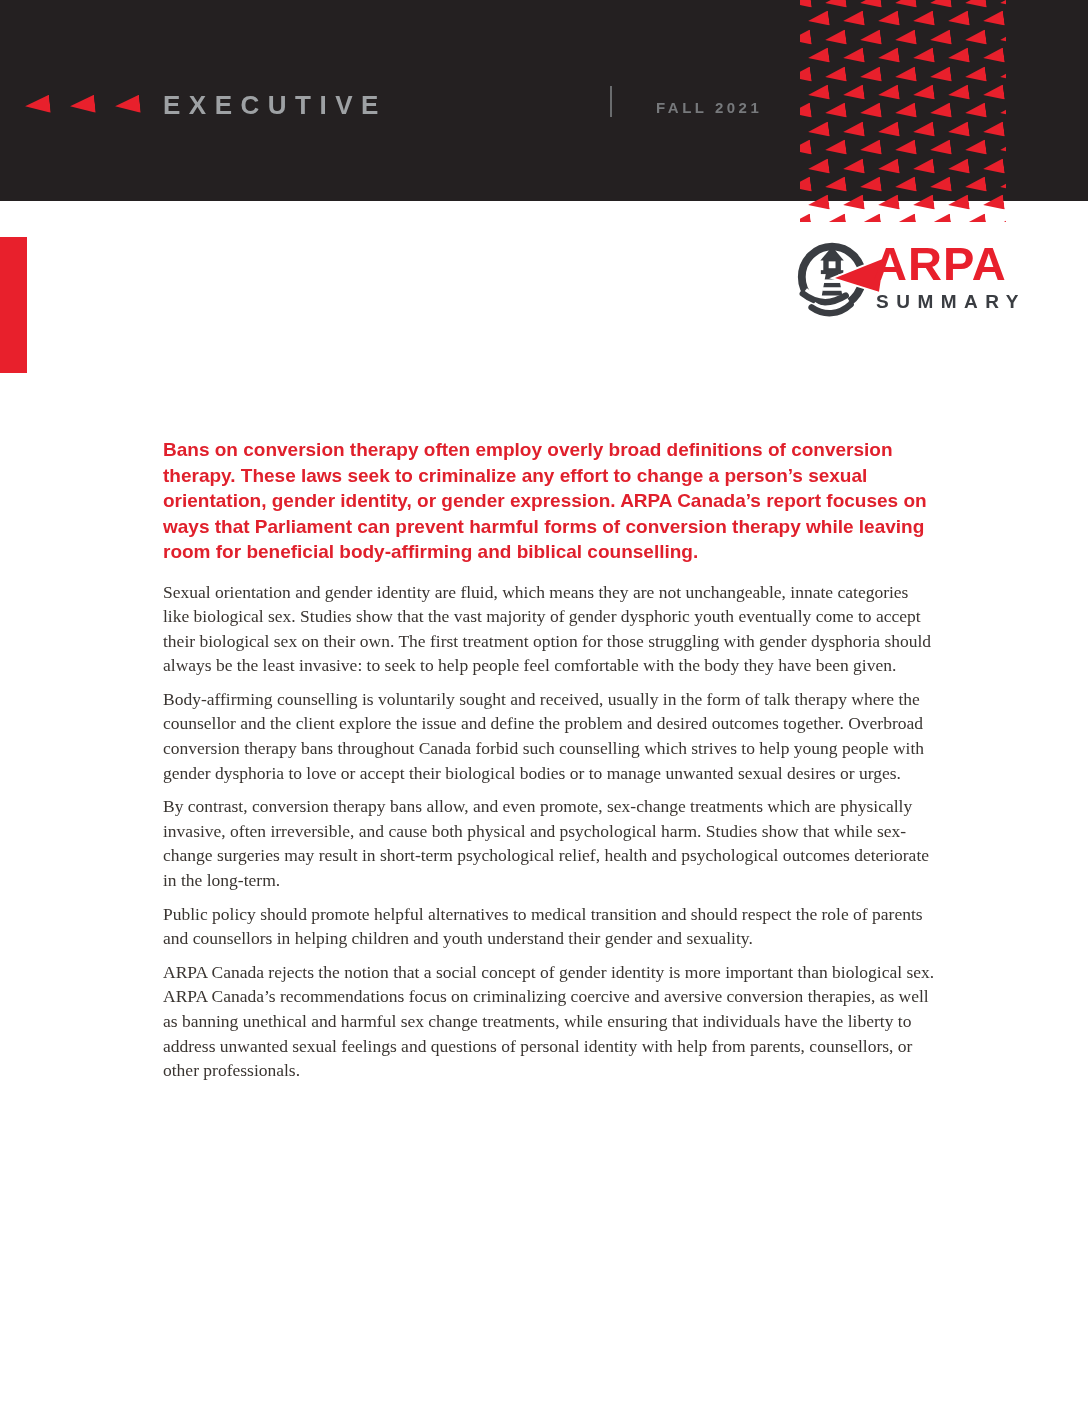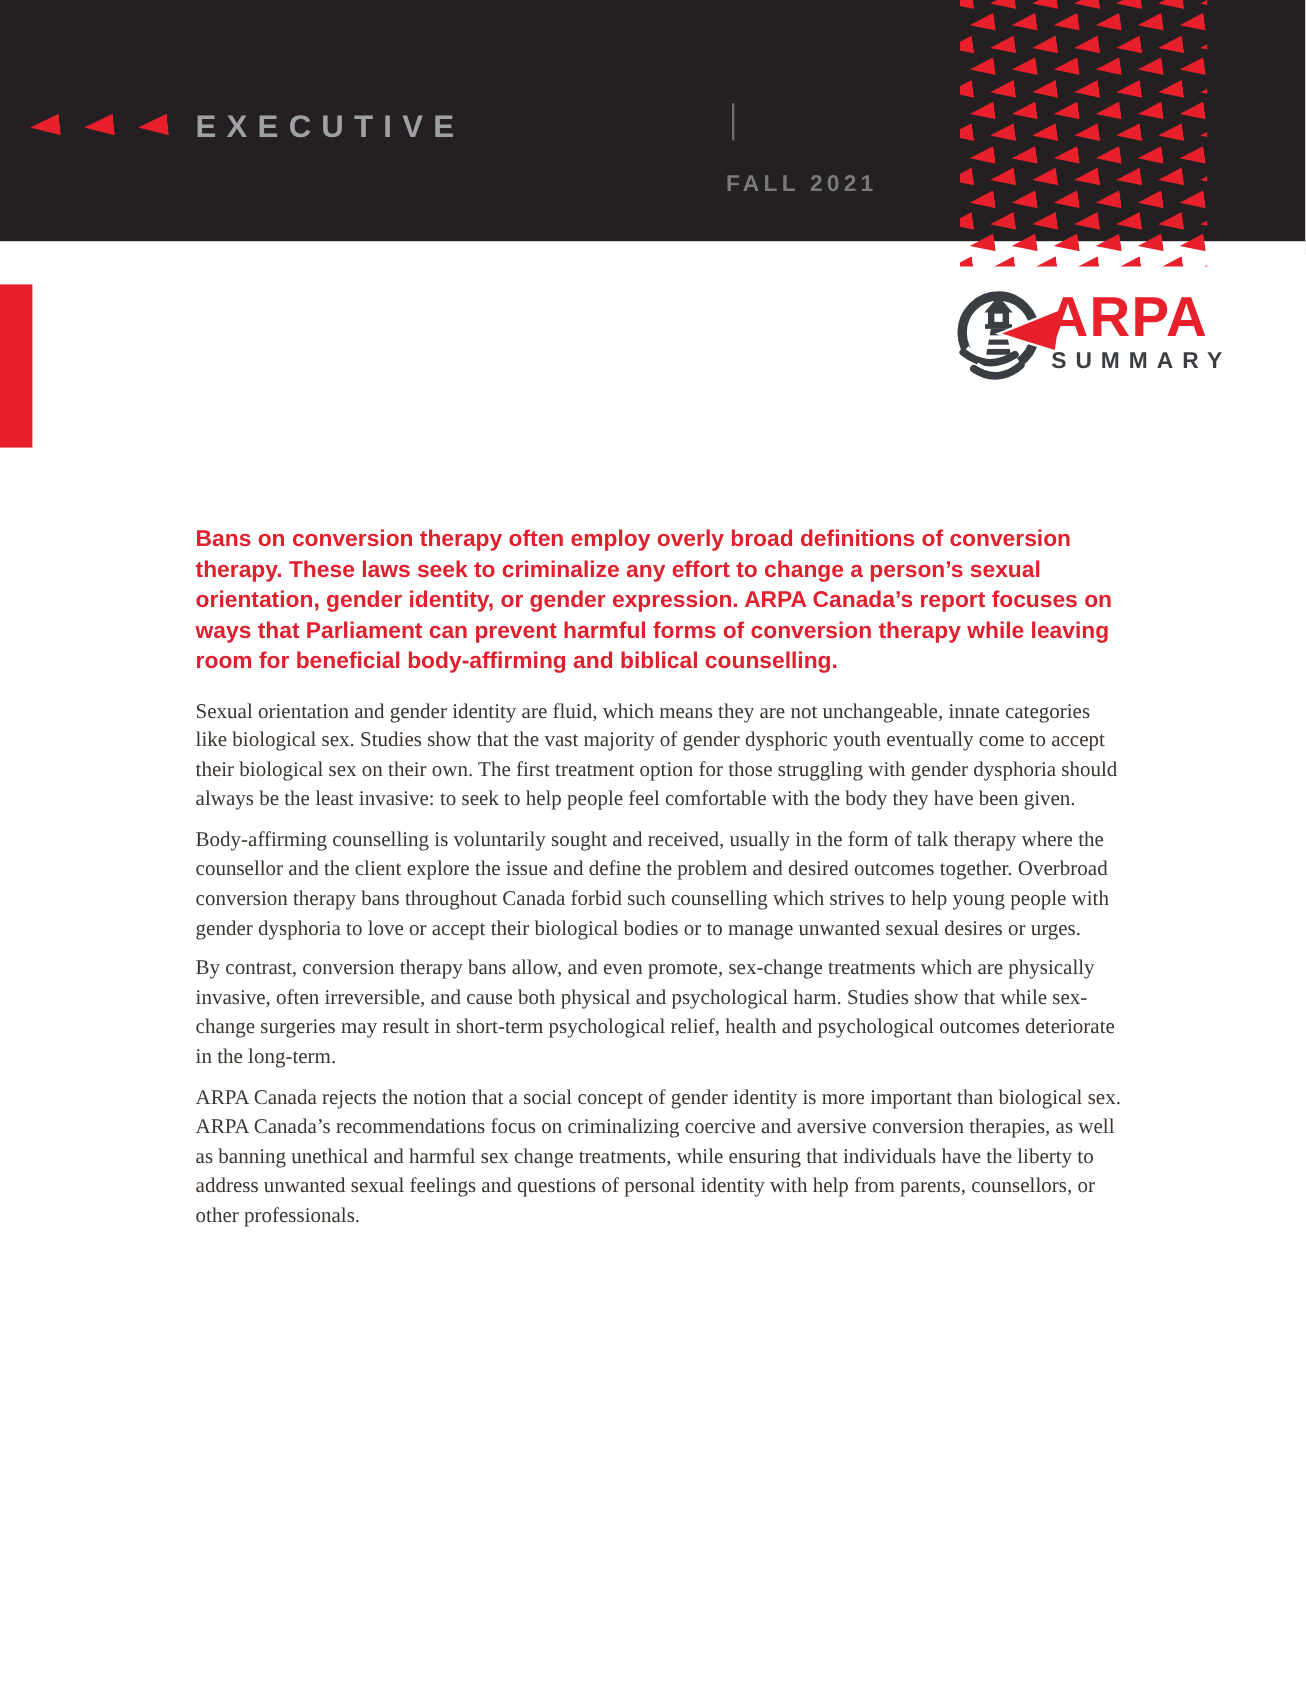--- a/index.html
+++ b/index.html
@@ -10,22 +10,22 @@
   .header-bar{position:absolute;left:0;top:0;width:1088px;height:201px;background:var(--header-bg);}
   .tri{position:absolute;background:var(--accent-red);
        clip-path:polygon(0 50%,100% 0,100% 100%);transform:rotate(-8deg);}
   .hdr-tri{position:absolute;top:96px;width:25px;height:18px;background:var(--accent-red);
        clip-path:polygon(0 50%,100% 0,100% 100%);transform:rotate(-6deg);}
   .kicker-primary{position:absolute;left:163px;top:90px;font-size:26px;font-weight:bold;
        letter-spacing:8.5px;color:var(--kicker-gray);}
   .kicker-secondary{position:absolute;left:396px;top:85px;font-family:"Liberation Serif","DejaVu Serif",serif;
        font-style:italic;font-size:32px;letter-spacing:7px;color:#f2f1f0;}
   .kicker-divider{position:absolute;left:610px;top:86px;width:2px;height:31px;background:#6a6c6e;}
-  .issue-label{position:absolute;left:605px;top:99px;font-size:19px;font-weight:bold;
-       letter-spacing:3.5px;color:var(--issue-gray);margin-top:44px;}
+  .issue-label{position:absolute;left:656px;top:99px;font-size:15px;font-weight:bold;
+       letter-spacing:3.5px;color:var(--issue-gray);}
 
   
   .triangle-pattern{position:absolute;left:800px;top:0;width:206px;height:222px;overflow:hidden;}
   .triangle-pattern .tri{width:21px;height:15px;}
 
   
   .accent-bar{position:absolute;left:0;top:237px;width:27px;height:136px;background:var(--accent-red);}
   .page-title{position:absolute;left:166px;top:226px;font-family:"Liberation Serif","DejaVu Serif",serif;
        font-weight:bold;font-style:italic;font-size:63px;line-height:66px;color:var(--title-gray);
        letter-spacing:1px;}
@@ -185,17 +185,18 @@
       <div class="logo-wordmark">ARPA</div>
       <div class="logo-subtext">SUMMARY</div>
     </div>
   </div>
 
   <div class="content">
     <p class="intro-paragraph">Bans on conversion therapy often employ overly broad definitions of conversion therapy. These laws seek to criminalize any effort to change a person’s sexual orientation, gender identity, or gender expression. ARPA Canada’s report focuses on ways that Parliament can prevent harmful forms of conversion therapy while leaving room for beneficial body-affirming and biblical counselling.</p>
     <p class="body-paragraph">Sexual orientation and gender identity are fluid, which means they are not unchangeable, innate categories like biological sex. Studies show that the vast majority of gender dysphoric youth eventually come to accept their biological sex on their own. The first treatment option for those struggling with gender dysphoria should always be the least invasive: to seek to help people feel comfortable with the body they have been given.</p>
     <p class="body-paragraph">Body-affirming counselling is voluntarily sought and received, usually in the form of talk therapy where the counsellor and the client explore the issue and define the problem and desired outcomes together. Overbroad conversion therapy bans throughout Canada forbid such counselling which strives to help young people with gender dysphoria to love or accept their biological bodies or to manage unwanted sexual desires or urges.</p>
     <p class="body-paragraph">By contrast, conversion therapy bans allow, and even promote, sex-change treatments which are physically invasive, often irreversible, and cause both physical and psychological harm. Studies show that while sex-change surgeries may result in short-term psychological relief, health and psychological outcomes deteriorate in the long-term.</p>
+    <p class="body-paragraph">Public policy should promote helpful alternatives to medical transition and should respect the role of parents and counsellors in helping children and youth understand their gender and sexuality.</p>
     <p class="body-paragraph">ARPA Canada rejects the notion that a social concept of gender identity is more important than biological sex. ARPA Canada’s recommendations focus on criminalizing coercive and aversive conversion therapies, as well as banning unethical and harmful sex change treatments, while ensuring that individuals have the liberty to address unwanted sexual feelings and questions of personal identity with help from parents, counsellors, or other professionals.</p>
   </div>
 
 
 </div>
 
 </body></html>

